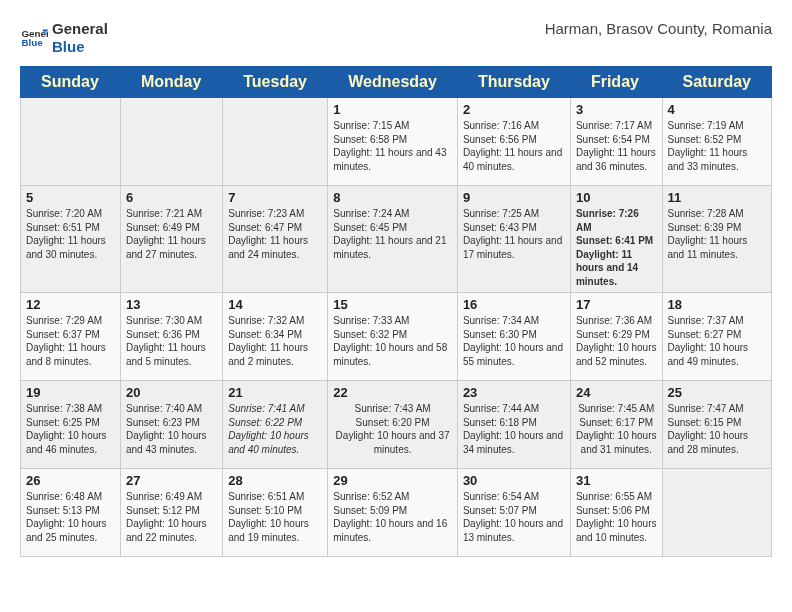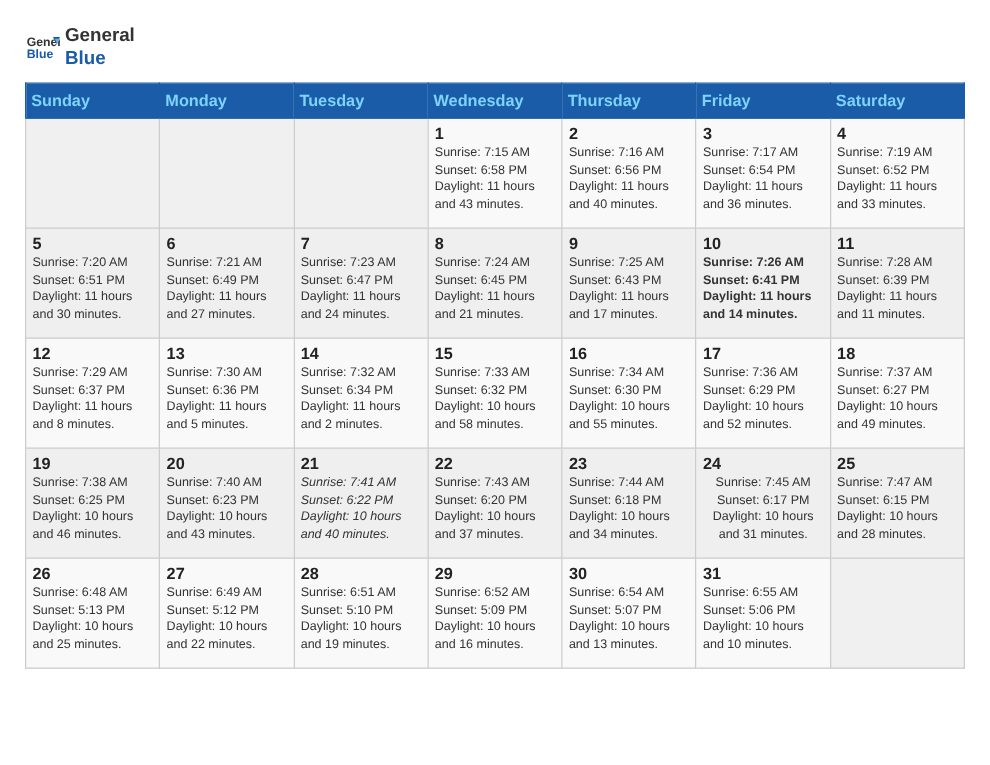--- a/index.html
+++ b/index.html
@@ -41,24 +41,24 @@
       font-size: 15px;
       color: #444;
     }
     .calendar {
       width: 100%;
       border-collapse: collapse;
       border: 1px solid #ccc;
     }
     .calendar th {
       background-color: #1a5ca8;
-      color: #7dd3fc;
-      font-size: 13px;
+      color: #fef9c3;
+      font-size: 16px;
       font-weight: bold;
-      padding: 6px 4px;
+      padding: 6px 20px;
       text-align: left;
       border: 1px solid #1a5ca8;
     }
     .calendar td {
       width: 107px;
       vertical-align: top;
       border: 1px solid #ccc;
       padding: 4px 5px;
       font-size: 10.5px;
       color: #222;
@@ -98,20 +98,21 @@
         <text x="2" y="32" font-size="14" font-weight="bold" fill="#1a5ca8">Blue</text>
         <polygon points="32,8 40,8 36,16" fill="#1a5ca8"></polygon>
         <polygon points="34,10 40,10 37,16" fill="#6ab0e0"></polygon>
       </svg>
       <div>
         <span style="font-weight:bold;font-size:15px;color:#333;">General</span><br>
         <span style="font-weight:bold;font-size:15px;color:#1a5ca8;">Blue</span>
       </div>
     </div>
     <div class="title-block">
+      <div class="location-title">Harman, Brasov County, Romania</div>
     </div>
   </div>
 
   <table class="calendar">
     <thead>
       <tr>
       <th>Sunday</th>
           <th>Monday</th>
           <th>Tuesday</th>
           <th>Wednesday</th>
@@ -252,21 +253,21 @@
 Daylight: 10 hours and 43 minutes.</div>
           </td>
           <td>
             <span class="day-num">21</span>
             <div class="day-info" style="white-space: pre-line; font-style: italic;">Sunrise: 7:41 AM
 Sunset: 6:22 PM
 Daylight: 10 hours and 40 minutes.</div>
           </td>
           <td>
             <span class="day-num">22</span>
-            <div class="day-info" style="white-space: pre-line;">Sunrise: 7:43 AM
+            <div class="day-info" style="white-space: pre-line; text-align: center;">Sunrise: 7:43 AM
 Sunset: 6:20 PM
 Daylight: 10 hours and 37 minutes.</div>
           </td>
           <td>
             <span class="day-num">23</span>
             <div class="day-info" style="white-space: pre-line;">Sunrise: 7:44 AM
 Sunset: 6:18 PM
 Daylight: 10 hours and 34 minutes.</div>
           </td>
           <td>

